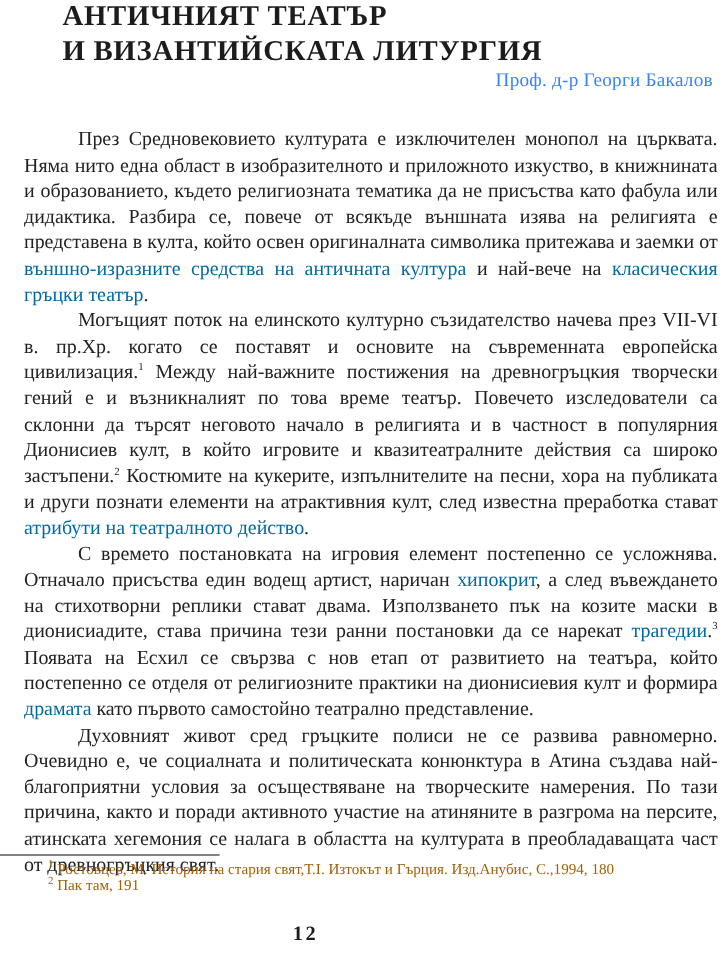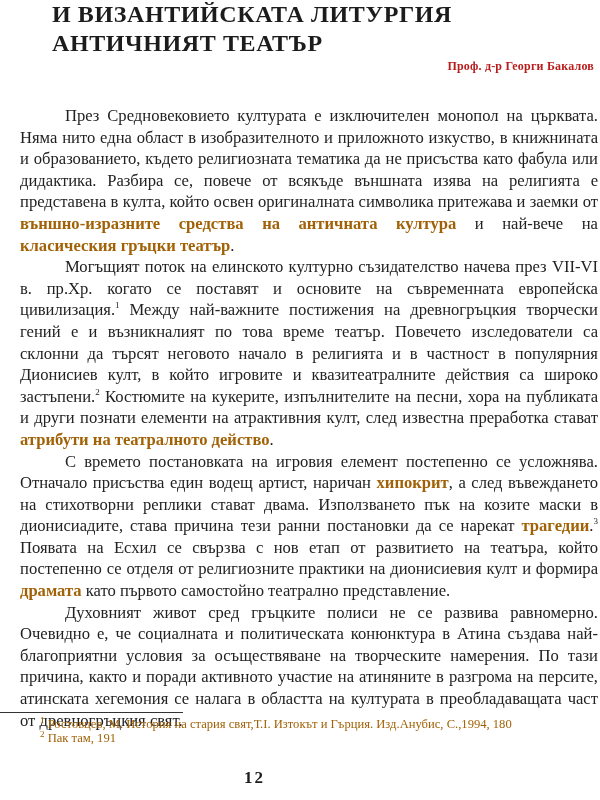--- a/index.html
+++ b/index.html
@@ -2,39 +2,39 @@
 <html><head>
   <meta charset="utf-8">
   <style>
     html, body { margin: 0; padding: 0; background: #ffffff; }
     body { width: 600px; height: 800px; position: relative; overflow: hidden;
            font-family: "Liberation Serif", "DejaVu Serif", serif; color: #1a1a1a; }
     .title { position: absolute; left: 52px; top: 0px; margin: 0;
              font-family: "Liberation Serif", serif; font-weight: bold;
              font-size: 24px; line-height: 29px; letter-spacing: 0.6px; color: #1c1c1c; }
     .title span { display: block; }
-    .author { position: absolute; right: 6px; top: 59px; font-weight: bold;
-              font-size: 12px; letter-spacing: 0.2px; color: #b91c1c; }
+    .author { position: absolute; right: 6px; top: 59px; font-weight: normal;
+              font-size: 16px; letter-spacing: 0.2px; color: #3b82f6; }
     .body { position: absolute; left: 20px; top: 105px; width: 578px; font-size: 16.6px;
             line-height: 21.6px; text-align: justify; color: #222; }
     .body p { margin: 0; text-indent: 45px; }
-    .body b { font-weight: bold; color: #a16207; }
+    .body b { font-weight: normal; color: #0369a1; }
     .body sup, .fn sup { font-size: 9px; line-height: 0; vertical-align: super; }
     .rule { position: absolute; left: 0; top: 712px; width: 183px; height: 1px; background: #333; }
     .fns { position: absolute; left: 40px; top: 717px; font-size: 12.6px; line-height: 14px; color: #a16207; }
     .fn { white-space: nowrap; }
     .pagenum { position: absolute; left: 0; width: 509px; top: 768px; text-align: center;
                font-weight: bold; font-size: 17px; letter-spacing: 2px; color: #1c1c1c; }
   </style>
 </head>
 <body>
 
 <h1 class="title">
+  <span>АНТИЧНИЯТ ТЕАТЪР</span>
   <span>И ВИЗАНТИЙСКАТА ЛИТУРГИЯ</span>
-  <span>АНТИЧНИЯТ ТЕАТЪР</span>
 </h1>
 
 <div class="author">Проф. д-р  Георги Бакалов</div>
 
 <div class="body" id="body">
     <p>През Средновековието културата е изключителен монопол на църквата. Няма нито една област в изобразителното и приложното изкуство, в книжнината и образованието, където религиозната тематика да не присъства като фабула или дидактика. Разбира се, повече от всякъде външната изява на религията е представена в култа, който освен оригиналната символика притежава и заемки от <b>външно-изразните средства на античната култура</b> и най-вече на <b>класическия гръцки театър</b>.</p>
     <p>Могъщият поток на елинското културно съзидателство начева през VII-VI в. пр.Хр. когато се поставят и основите на съвременната европейска цивилизация.<sup>1</sup> Между най-важните постижения на древногръцкия творчески гений е и възникналият по това време театър. Повечето изследователи са склонни да търсят неговото начало в религията и в частност в популярния Дионисиев култ, в който игровите и квазитеатралните действия са широко застъпени.<sup>2</sup> Костюмите на кукерите, изпълнителите на песни, хора на публиката и други познати елементи на атрактивния култ, след известна преработка стават <b>атрибути на театралното действо</b>.</p>
     <p>С времето постановката на игровия елемент постепенно се усложнява. Отначало присъства един водещ артист, наричан <b>хипокрит</b>, а след въвеждането на стихотворни реплики стават двама. Използването пък на козите маски в дионисиадите, става причина тези ранни постановки да се нарекат <b>трагедии</b>.<sup>3</sup> Появата на Есхил се свързва с нов етап от развитието на театъра, който постепенно се отделя от религиозните практики на дионисиевия култ и формира <b>драмата</b> като първото самостойно театрално представление.</p>
     <p>Духовният живот сред гръцките полиси не се развива равномерно. Очевидно е, че социалната и политическата конюнктура в Атина създава най-благоприятни условия за осъществяване на творческите намерения. По тази причина, както и поради активното участие на атиняните в разгрома на персите, атинската хегемония се налага в областта на културата в преобладаващата част от древногръцкия свят.</p>
   </div>

